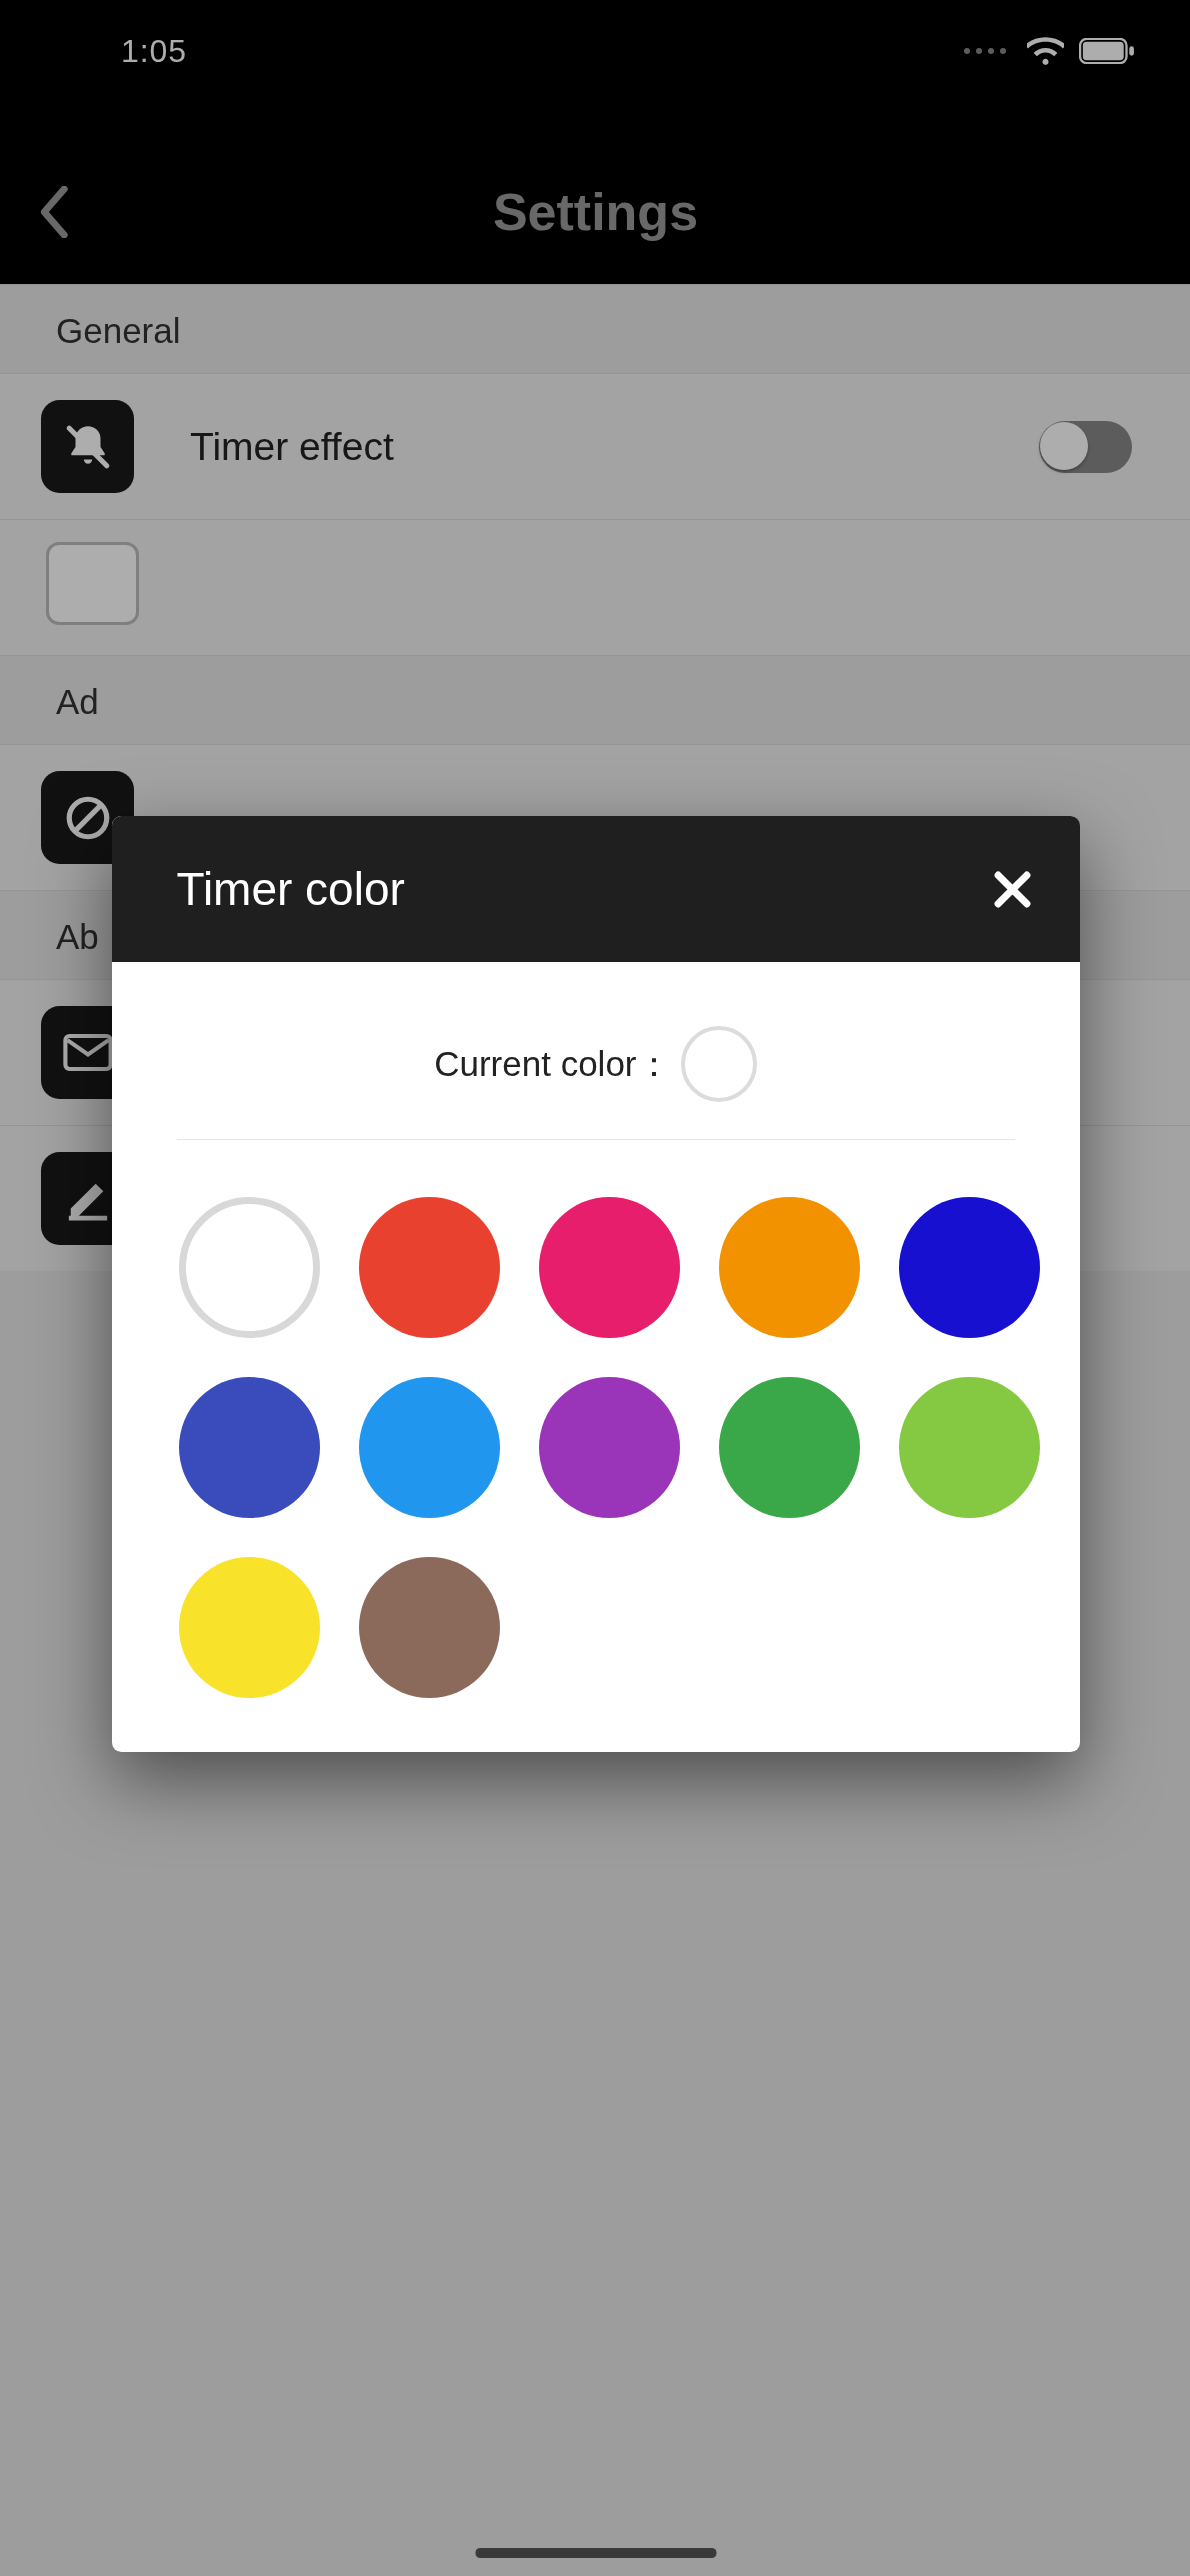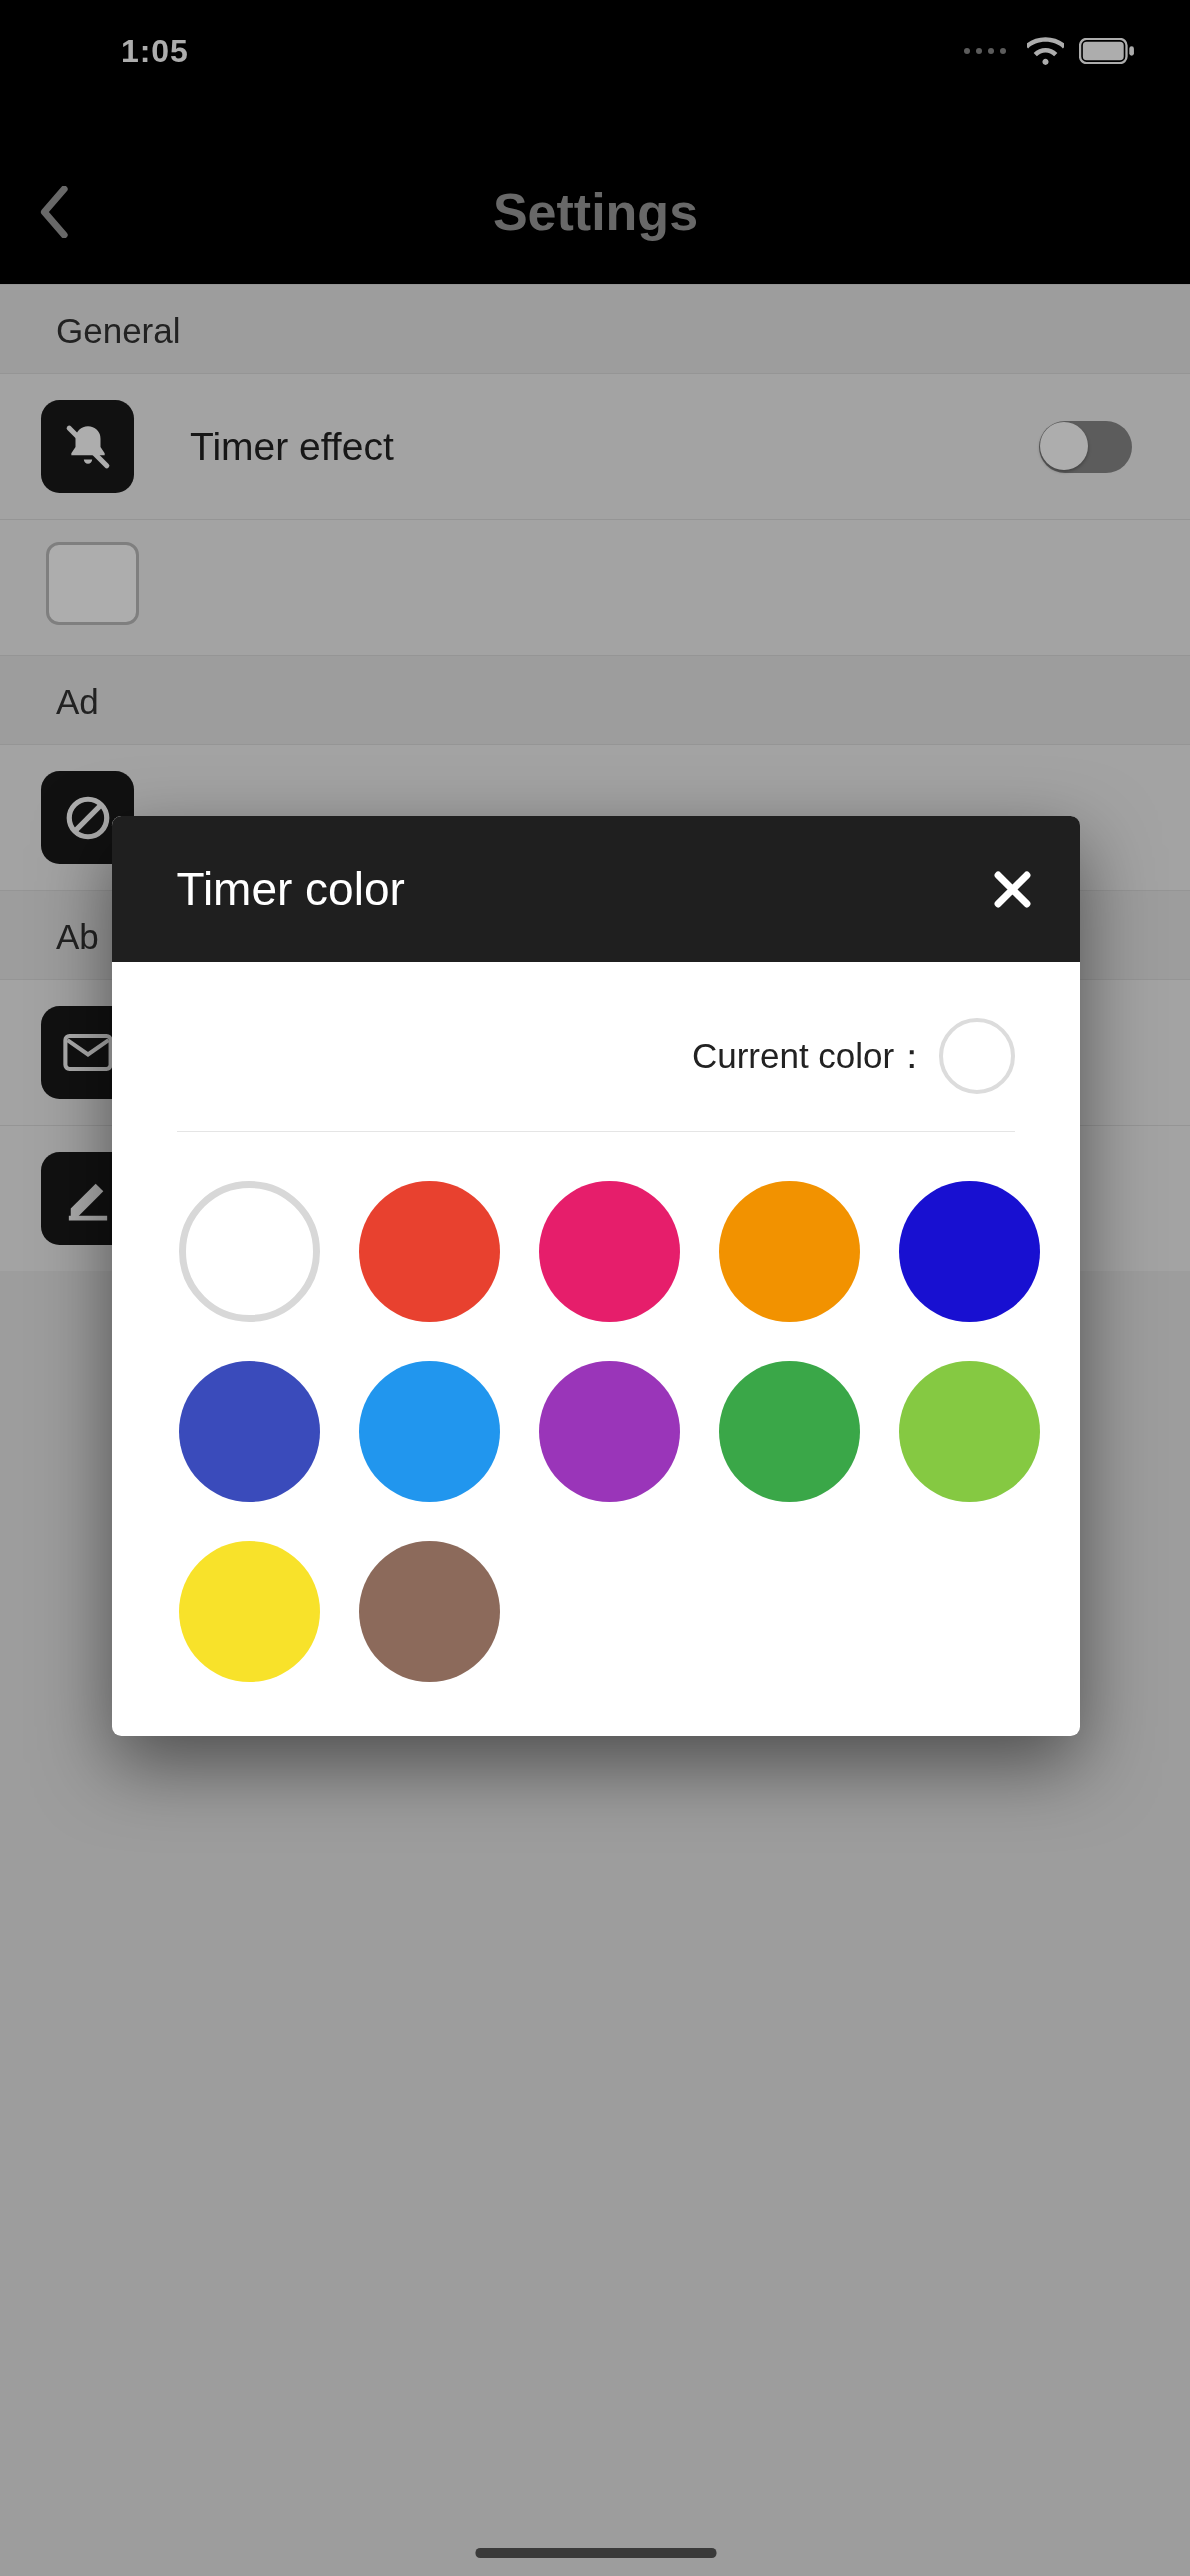--- a/index.html
+++ b/index.html
@@ -20,21 +20,21 @@
   .status-bar {
     position: absolute;
     top: 0; left: 0; right: 0;
     height: 102px;
     display: flex;
     align-items: center;
     justify-content: space-between;
     padding: 0 56px 0 121px;
     color: #fff;
     font-size: 32px;
-    font-weight: 700;
+    font-weight: 400;
     z-index: 5;
   }
   .status-time { letter-spacing: 0.9px; }
   .status-right {
     display: flex;
     align-items: center;
     gap: 15px;
   }
   .status-dots {
     display: flex;
@@ -175,25 +175,25 @@
     font-weight: 400;
   }
   .modal-close {
     color: #fff;
   }
   .modal-close svg { display: block; }
 
   .modal-current {
     display: flex;
     align-items: center;
-    justify-content: flex-end;
+    justify-content: center;
     padding: 52px 0 37px;
     gap: 9.3px;
     border-bottom: 1.9px solid #e5e5e5;
-    margin: 4px 65px;
+    margin: 12px 65px;
   }
   .modal-current-label {
     font-size: 35px;
     color: #222;
   }
   .current-swatch {
     width: 76px; height: 76px;
     border-radius: 50%;
     border: 4.6px solid #dcdcdc;
     background: #fff;

